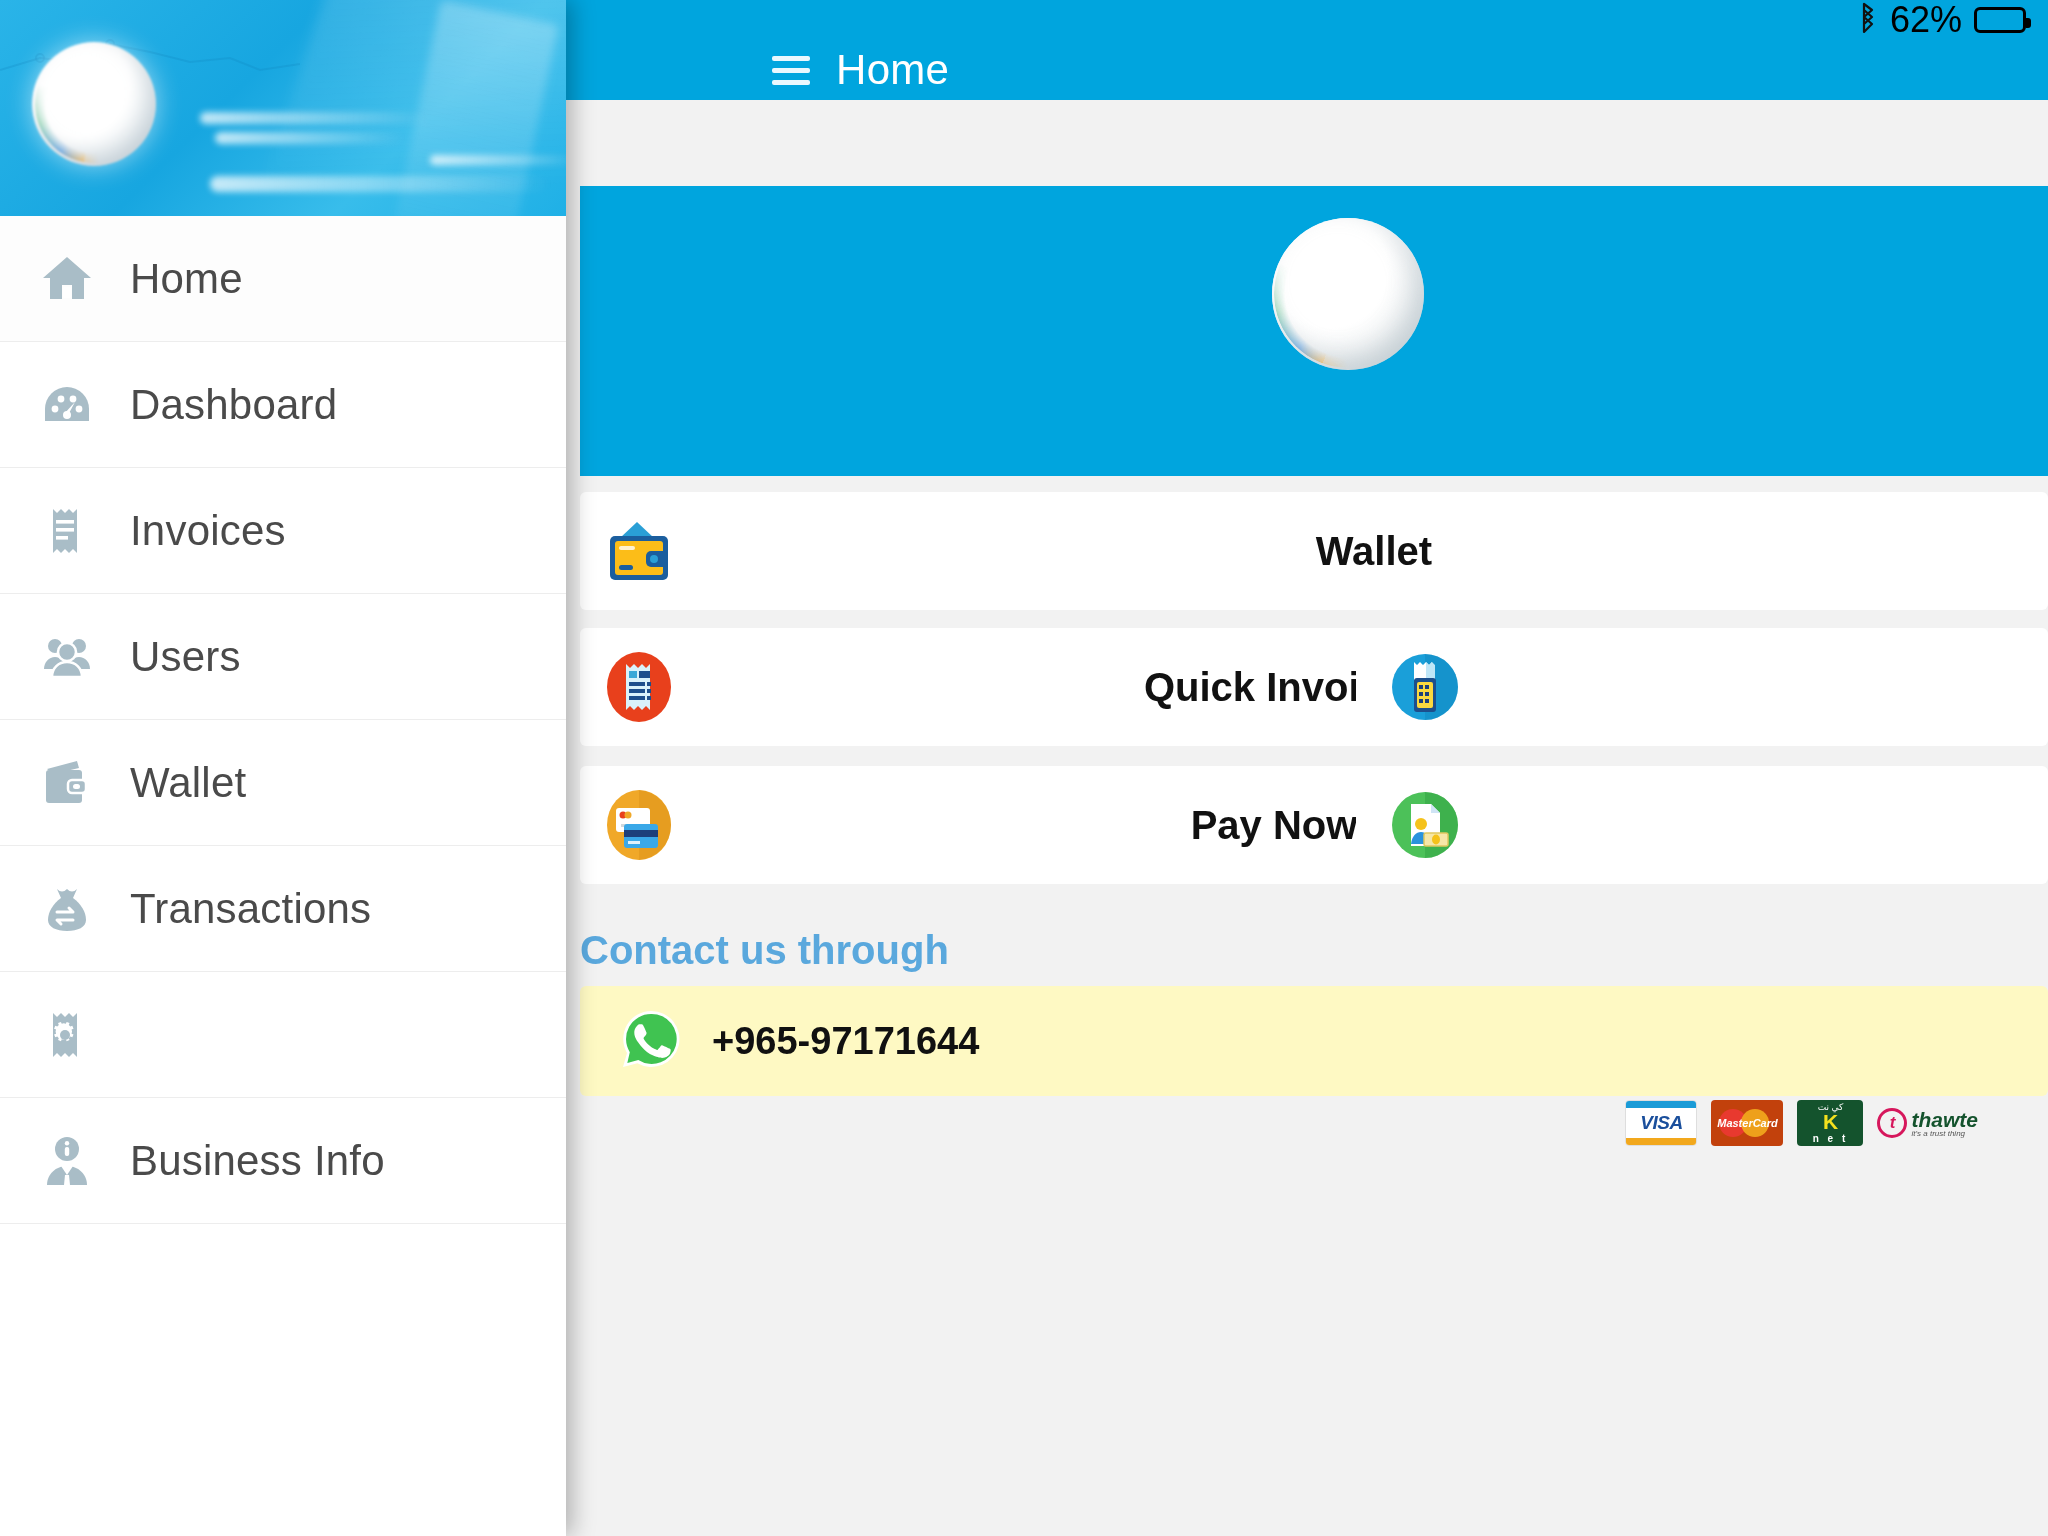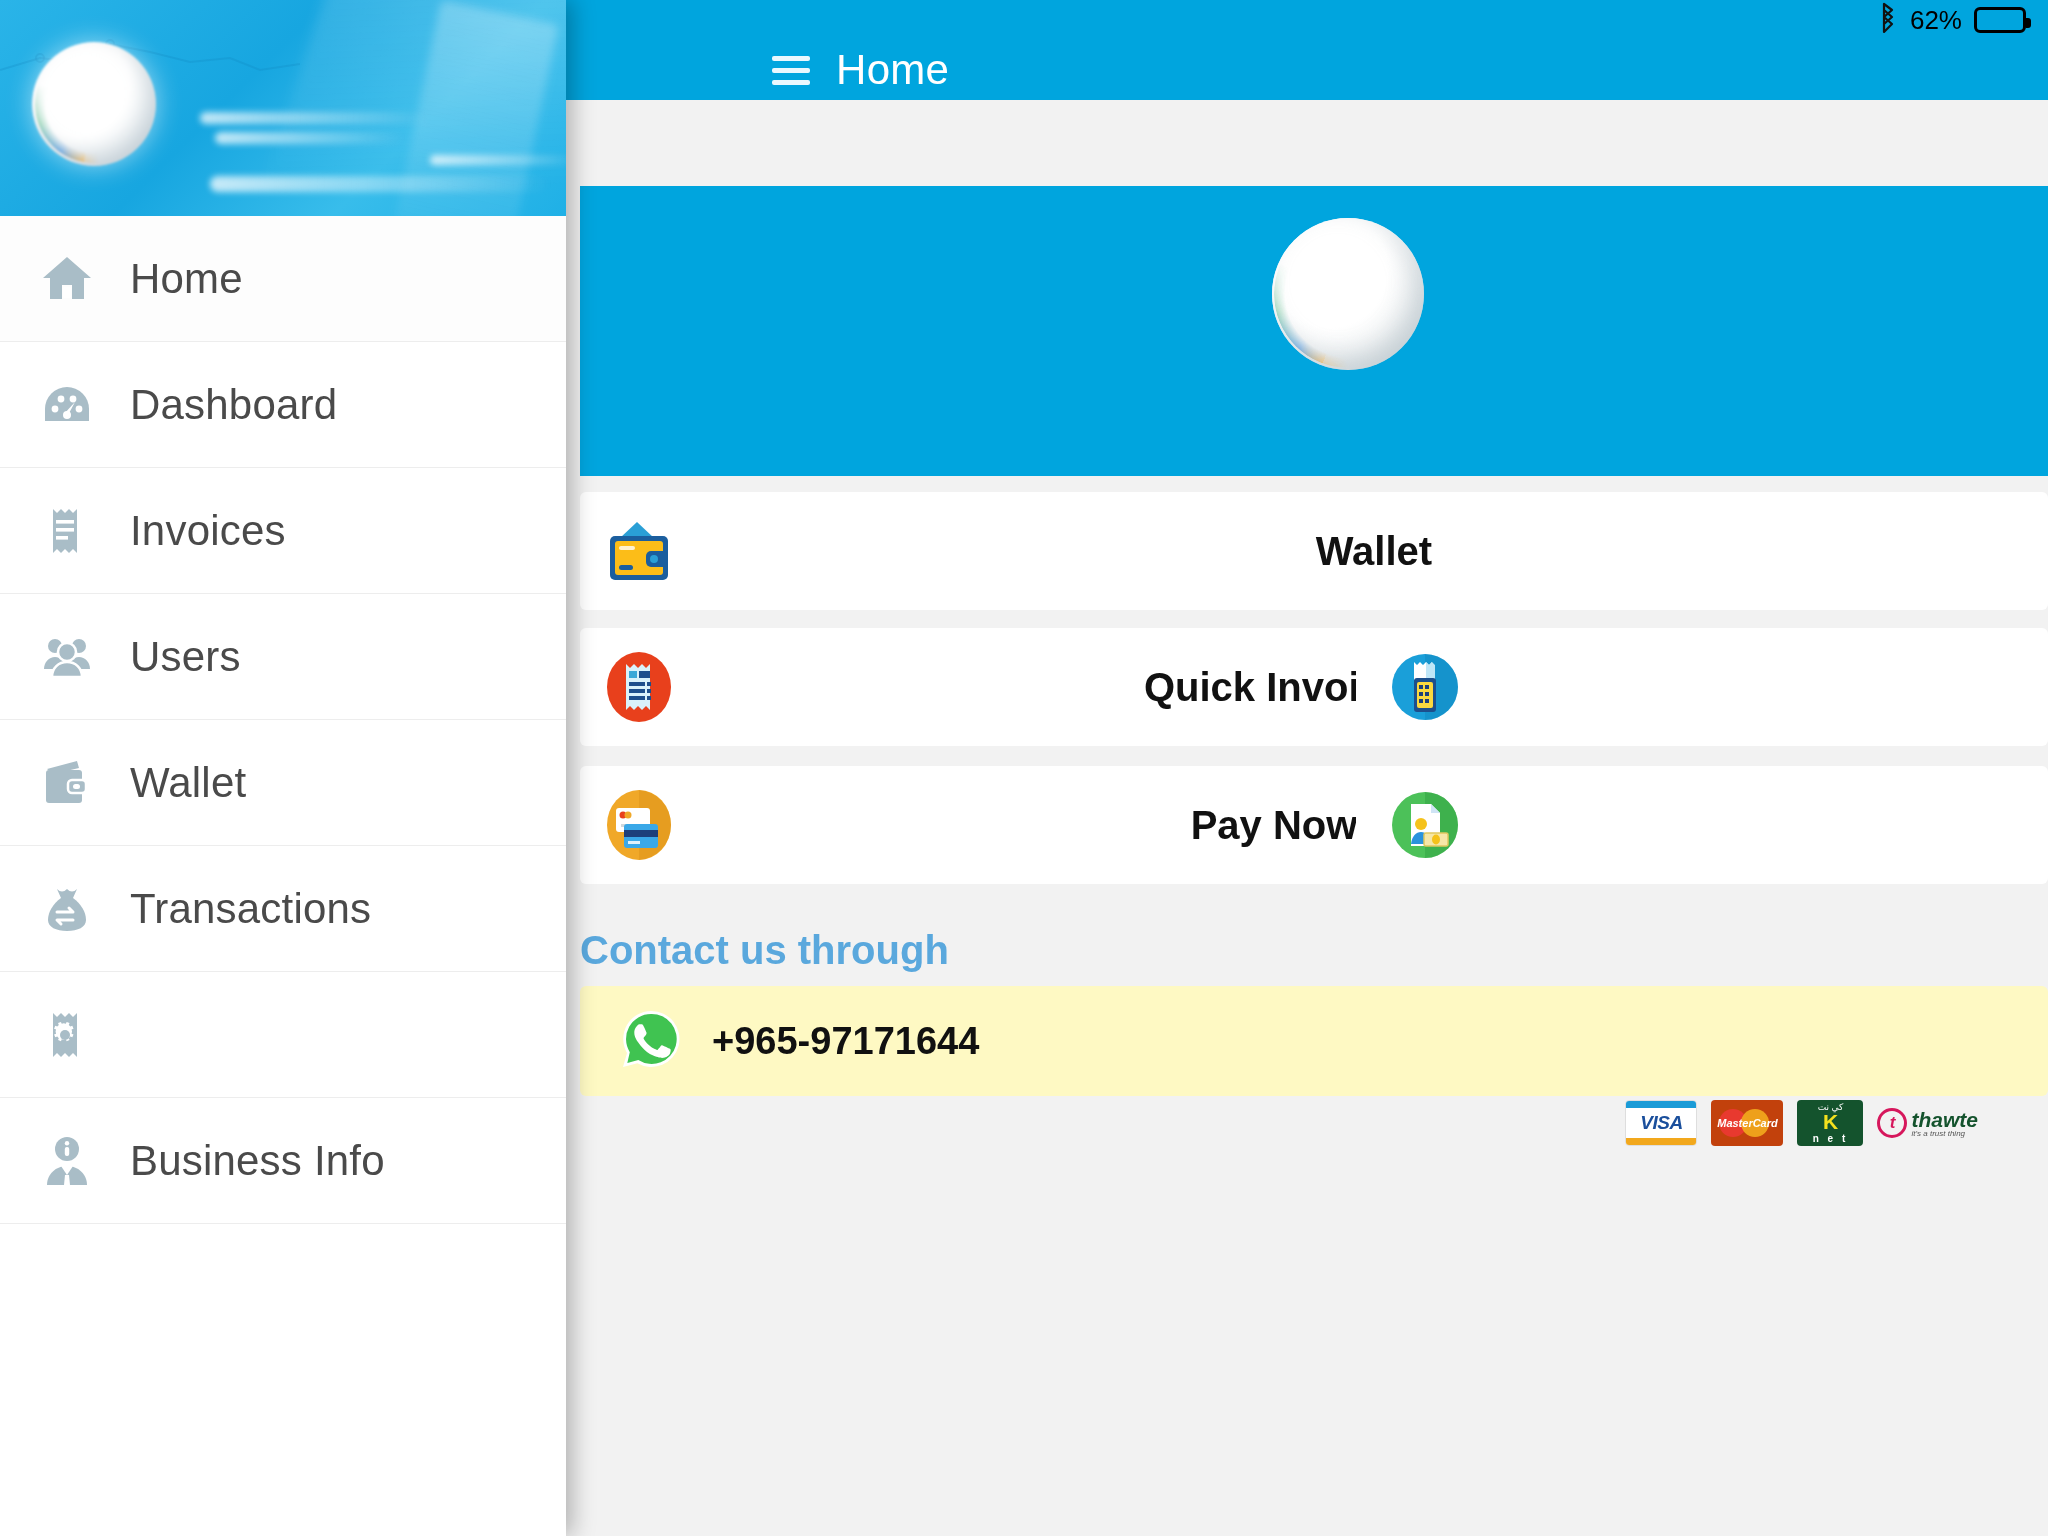--- a/index.html
+++ b/index.html
@@ -21,21 +21,21 @@
     padding: 0 22px;
   }
   .sb-left { display: flex; align-items: center; gap: 9px; flex: 0 0 auto; }
   .dots { display: flex; align-items: center; gap: 6px; }
   .dot { width: 15px; height: 15px; border-radius: 50%; background: #000; }
   .dot.empty { background: transparent; border: 2px solid #000; }
   .carrier { font-size: 26px; color: #000; letter-spacing: .2px; }
   .wifi { margin-left: 4px; }
   .sb-center { flex: 1; text-align: left; font-size: 27px; color: #7f1d1d; font-weight: 400; font-family: Liberation Mono, monospace; }
   .sb-right { display: flex; align-items: center; gap: 12px; flex: 0 0 auto; }
-  .batt-pct { font-size: 26px; color: #000; }
+  .batt-pct { font-size: 36px; color: #000; }
   .batt {
     width: 52px; height: 26px; border: 3px solid #000; border-radius: 6px;
     position: relative; padding: 2px;
   }
   .batt::after {
     content: ""; position: absolute; right: -8px; top: 8px;
     width: 5px; height: 10px; background: #000; border-radius: 0 3px 3px 0;
   }
   .batt-fill { height: 100%; background: #000; border-radius: 2px; }
 

